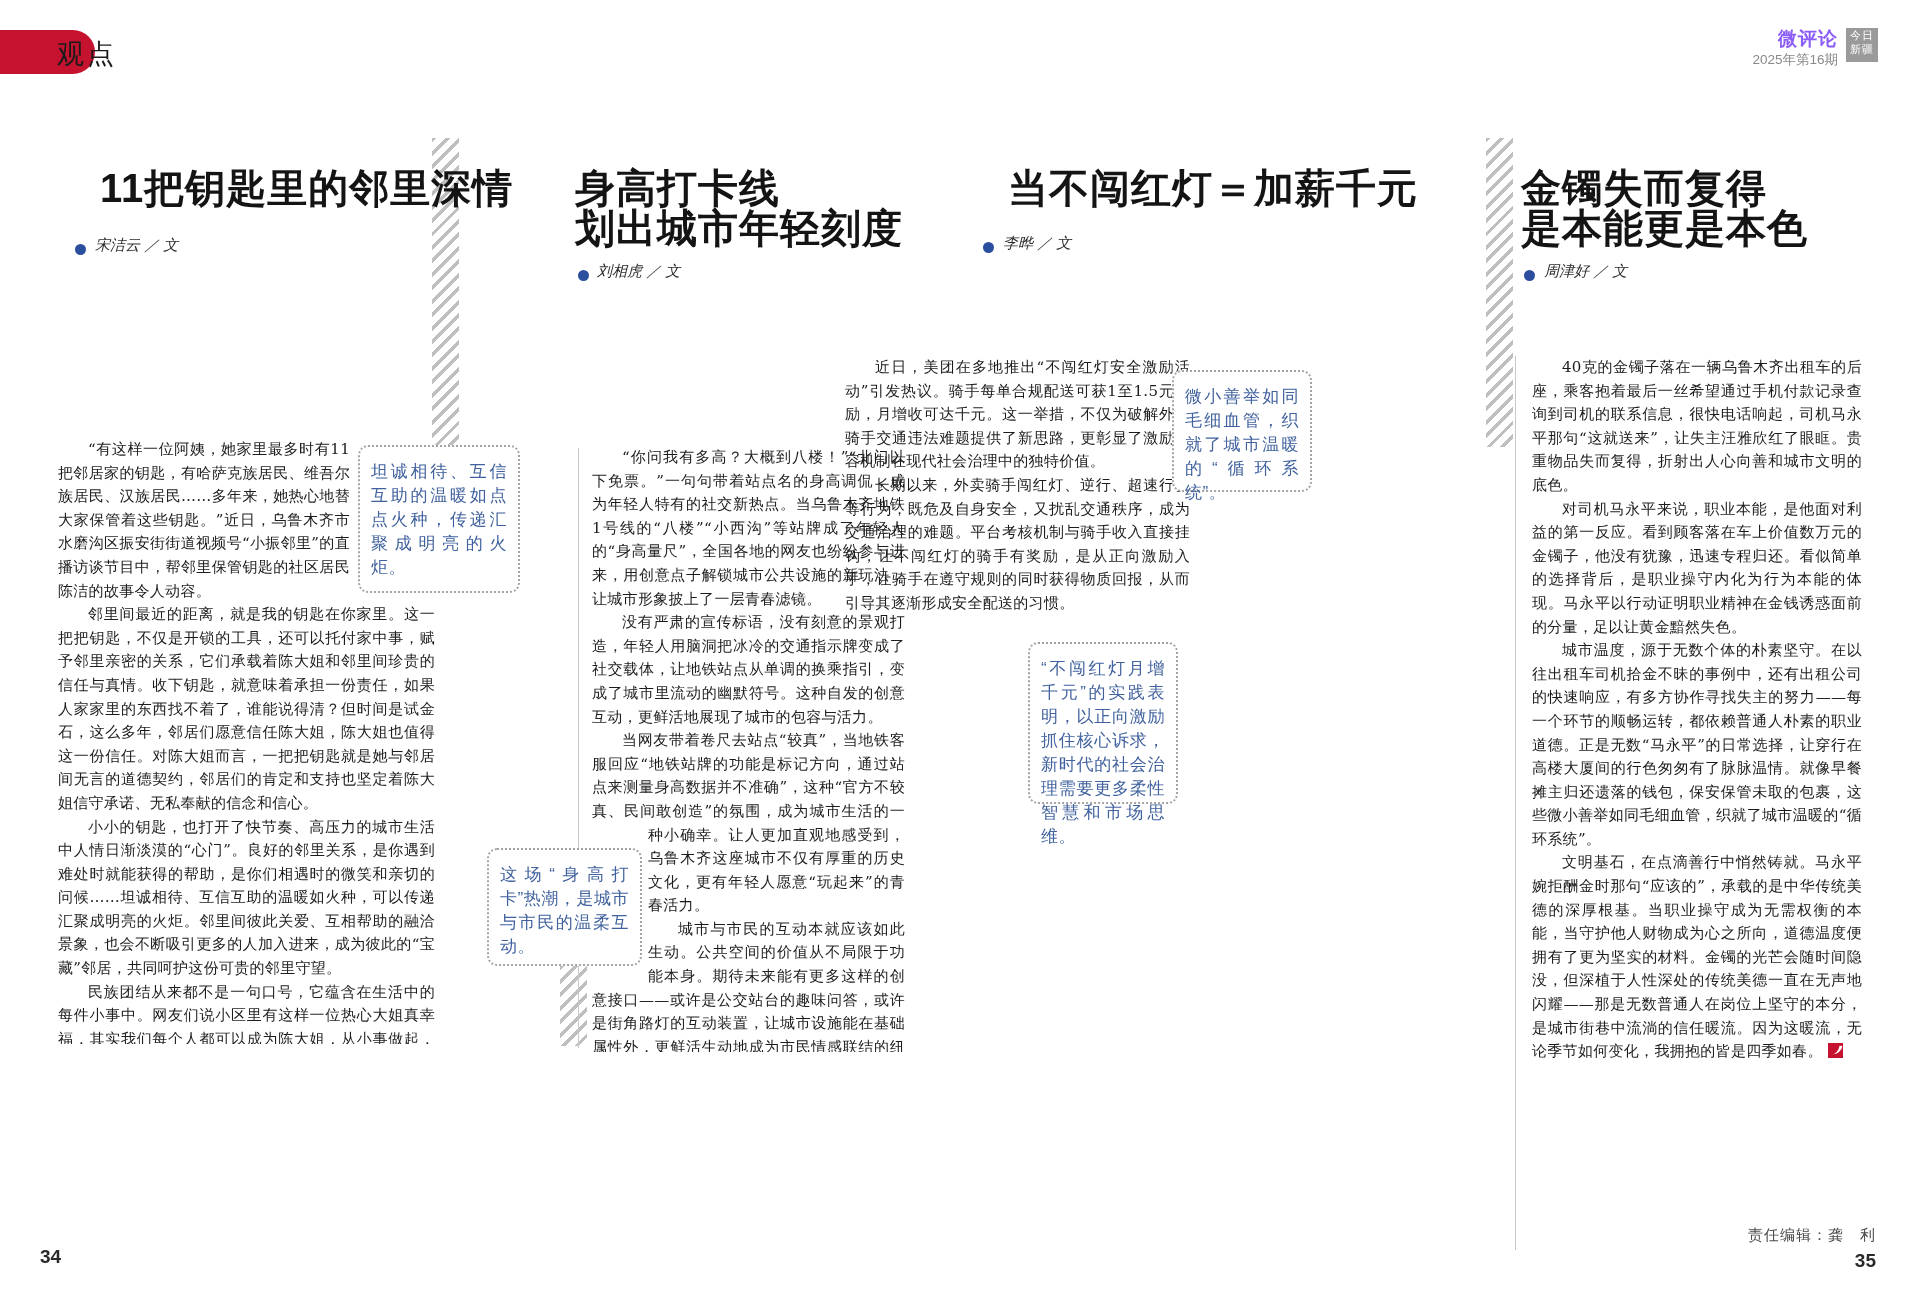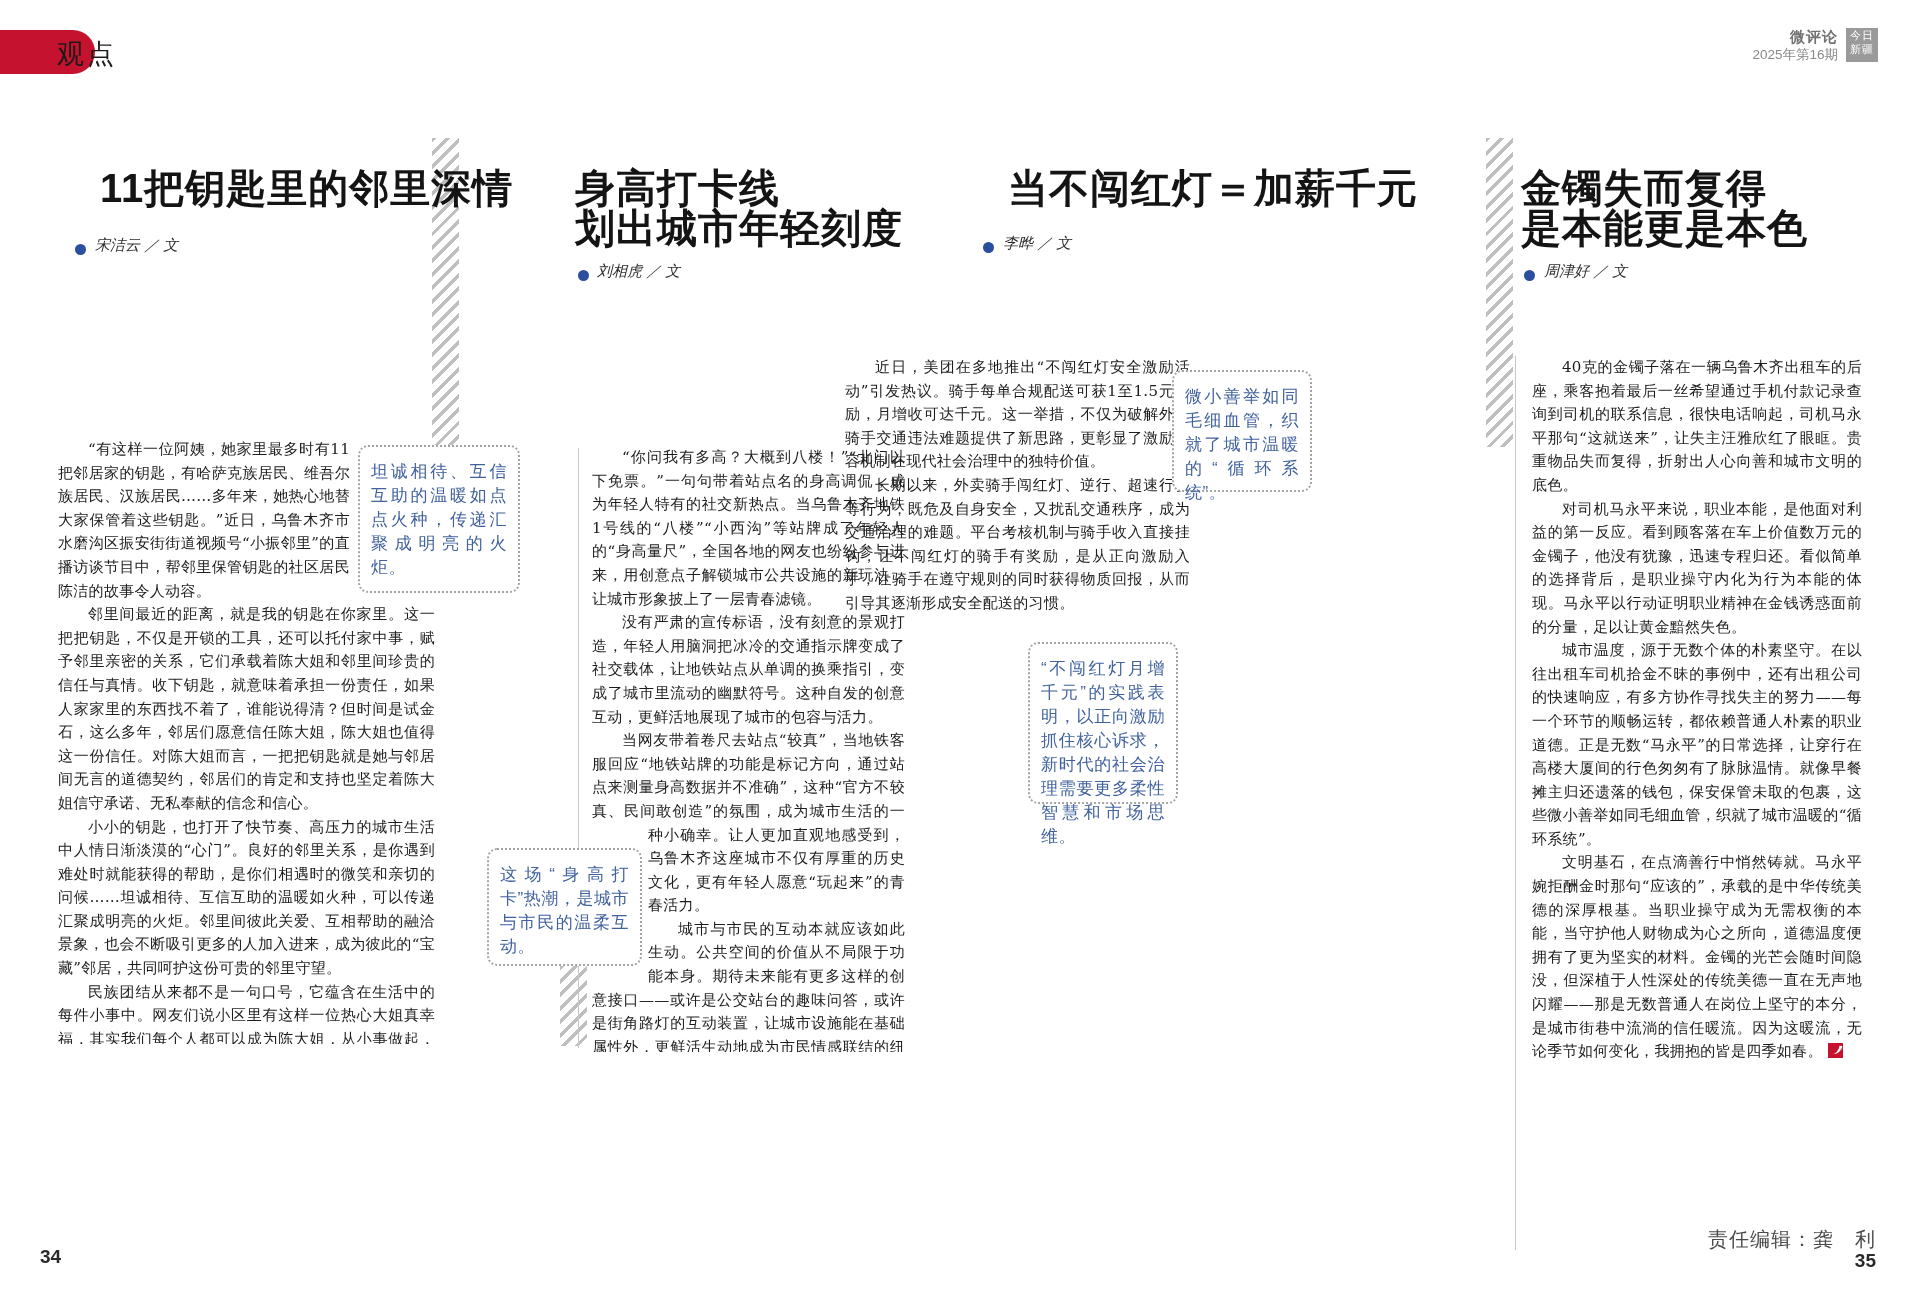--- a/index.html
+++ b/index.html
@@ -6,21 +6,21 @@
   body{width:1920px;height:1307px;position:relative;overflow:hidden;
        font-family:"Liberation Sans",sans-serif;color:#1d1d1d;}
   .abs{position:absolute;}
   
   .section-tab{left:0;top:30px;width:95px;height:44px;background:#c5132f;
                border-radius:0 22px 22px 0;}
   .section-label{left:57px;top:36px;font-family:"DejaVu Serif","Liberation Serif",serif;
                  font-size:27px;letter-spacing:3px;color:#1a1a1a;}
   .masthead{right:42px;top:28px;display:flex;align-items:flex-start;gap:8px;}
   .masthead-txt{text-align:right;line-height:1.15;}
-  .masthead-title{color:#737373;font-weight:bold;font-size:15px;letter-spacing:1px;}
+  .masthead-title{color:#8b5cf6;font-weight:bold;font-size:19px;letter-spacing:1px;}
   .masthead-issue{color:#8a8a8a;font-size:13.5px;margin-top:2px;}
   .masthead-logo{width:32px;height:34px;background:#9a9a9a;color:#fff;font-size:11px;
                  line-height:1.3;display:flex;flex-direction:column;align-items:center;
                  justify-content:flex-start;letter-spacing:1px;}
   
   .title{font-weight:600;color:#141414;font-size:40px;line-height:40px;
          letter-spacing:1px;white-space:nowrap;}
   .byline{display:flex;align-items:flex-end;gap:9px;font-size:15px;color:#2c2c2c;font-style:italic;}
   .byline .dot{width:11px;height:11px;border-radius:50%;background:#2b4e9e;}
   
@@ -42,21 +42,21 @@
              font-size:17px;line-height:24px;font-weight:500;text-align:justify;
              letter-spacing:.5px;z-index:5;}
   
   .end-mark{display:inline-block;width:15px;height:15px;background:#c5132f;
             margin-left:5px;vertical-align:-2px;position:relative;}
   .end-mark::after{content:"";position:absolute;left:4px;top:2px;width:7px;height:10px;
             border-right:3px solid #fff;border-bottom-right-radius:100% 100%;
             transform:rotate(8deg);}
   
   .pageno{font-weight:bold;font-size:19px;color:#2a2a2a;}
-  .editor{font-size:20px;color:#4a4a4a;letter-spacing:1px;margin-left:12px;}
+  .editor{font-size:15px;color:#4a4a4a;letter-spacing:1px;margin-left:12px;}
 </style>
 </head>
 <body>
 
 <div class="abs section-tab"></div>
 <div class="abs section-label">观点</div>
 <div class="abs masthead">
   <div class="masthead-txt">
     <div class="masthead-title">微评论</div>
     <div class="masthead-issue">2025年第16期</div>

